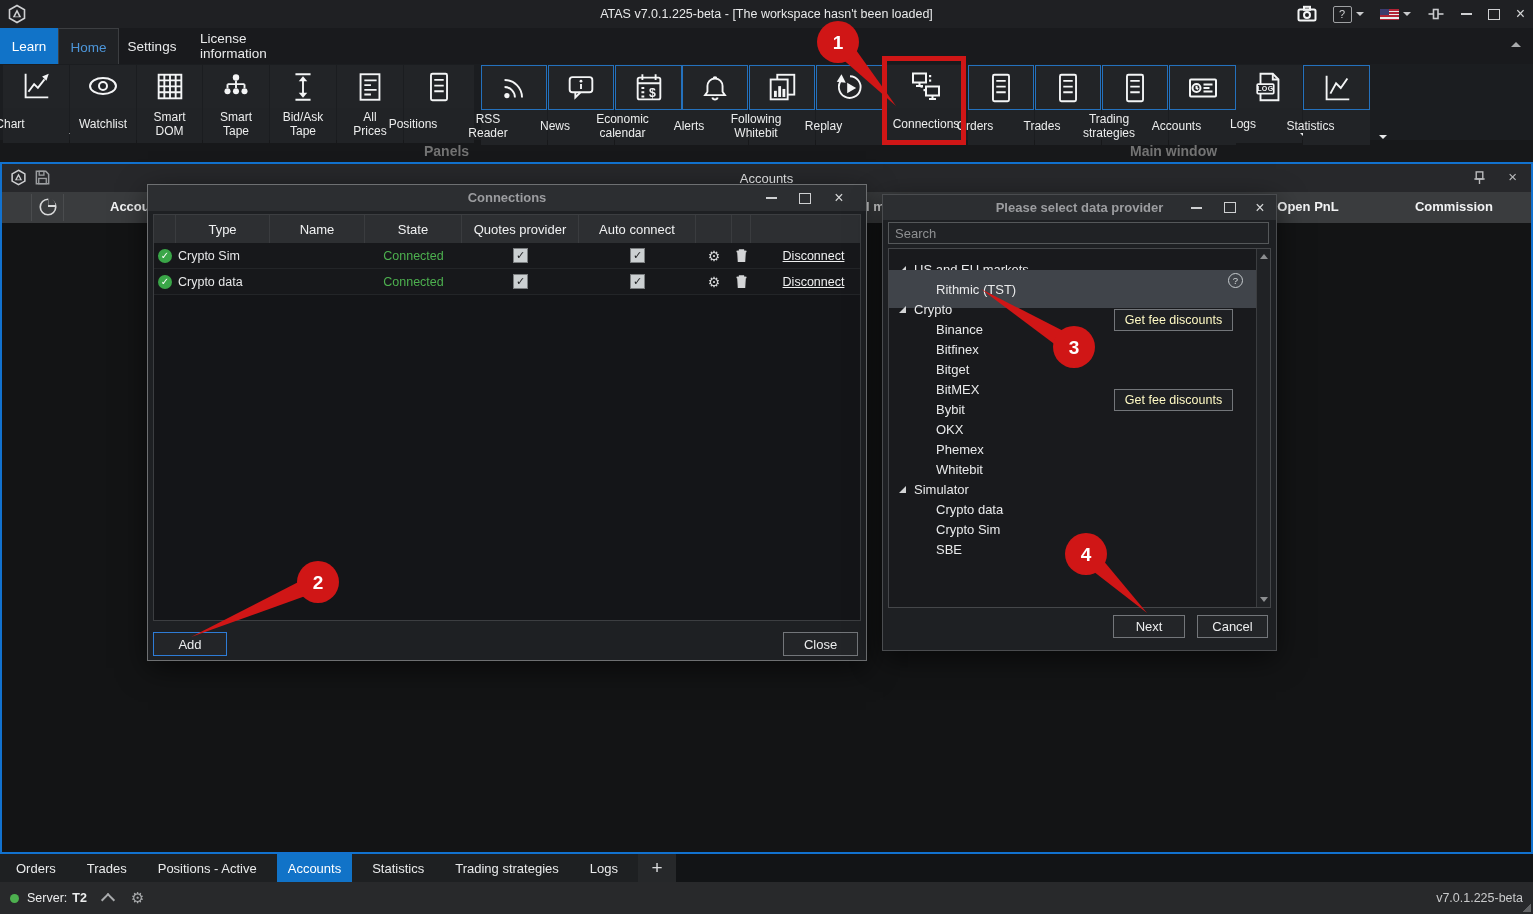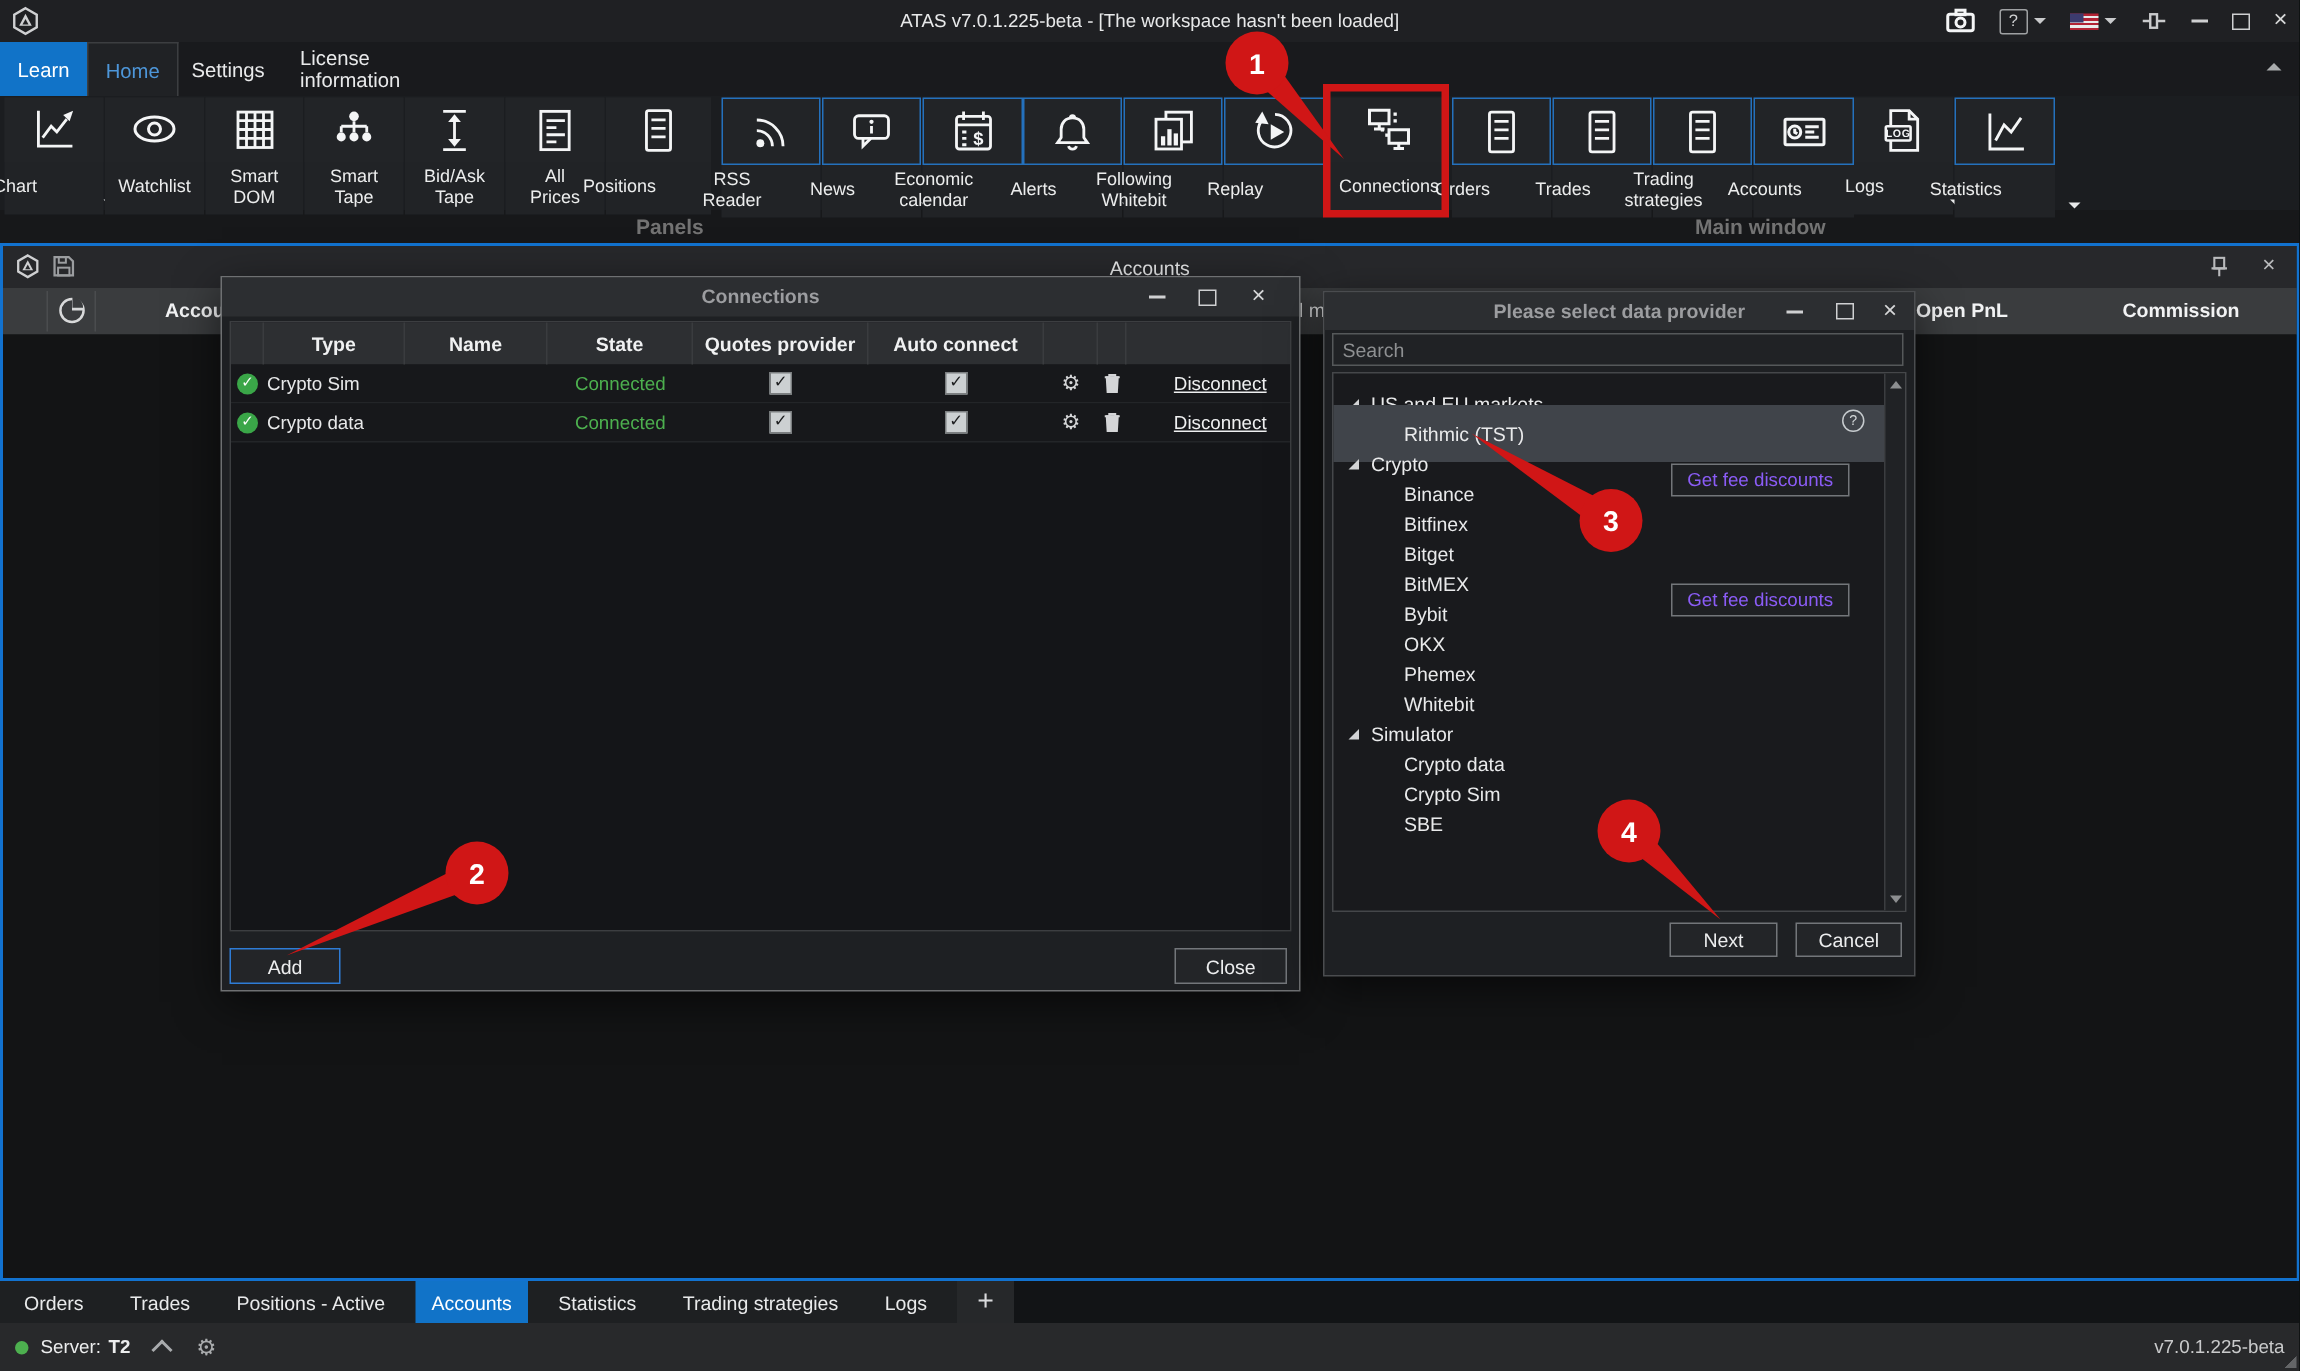--- a/index.html
+++ b/index.html
@@ -57,41 +57,41 @@
   .dtitle{position:absolute;left:0;top:0;right:0;height:26px;background:#2c2e31;}
   .dtitle .txt{position:absolute;left:0;right:0;top:5px;text-align:center;font-size:13px;font-weight:bold;color:#9c9da0;}
   .dctl{position:absolute;top:0;height:26px;display:flex;align-items:center;justify-content:center;width:20px;}
   .dbtn{position:absolute;height:24px;background:#232528;border:1px solid #73767a;color:#ecedee;font-size:13px;
         display:flex;align-items:center;justify-content:center;box-sizing:border-box;}
 
   
   .ctable{position:absolute;left:5px;top:29px;width:708px;height:407px;border:1px solid #3c3e41;background:#141518;box-sizing:border-box;}
   .tgrid{display:grid;grid-template-columns:22px 94px 95px 97px 117px 117px 36px 19px 1fr;}
   .thead{height:28px;background:#2d2f32;}
-  .thead>div{display:flex;align-items:center;justify-content:center;font-size:13px;font-weight:bold;color:#f0f1f2;border-right:1px solid #3a3c3f;}
+  .thead>div{display:flex;align-items:center;justify-content:center;font-size:13px;font-weight:normal;color:#f0f1f2;border-right:1px solid #3a3c3f;}
   .trowc{height:25px;background:#17181b;border-bottom:1px solid #232528;}
   .trowc>div{display:flex;align-items:center;justify-content:center;font-size:12.5px;color:#e7e8e9;}
   .cell-type{justify-content:flex-start !important;padding-left:2px;}
   .g-check{width:14px;height:14px;border-radius:50%;background:#3aa648;color:#fff;font-size:10px;line-height:14px;text-align:center;font-weight:bold;}
   .state{color:#4db04f !important;}
   .checkbox{width:13px;height:13px;background:#ccd0d2;border:1px solid #7b7e80;color:#1c1d1f;font-size:11px;line-height:12px;text-align:center;font-weight:bold;}
   .gear{color:#d4d5d7;font-size:14px;font-family:"DejaVu Sans",sans-serif;}
   .linku{color:#eff0f1;text-decoration:underline;padding-left:16px;}
 
   
   .search{position:absolute;left:5px;top:27px;width:381px;height:22px;background:#202225;border:1px solid #55585a;
           color:#dfe0e1;font-size:13px;padding:0 6px;box-sizing:border-box;font-family:inherit;}
   .search::placeholder{color:#8e9092;}
   .tree{position:absolute;left:5px;top:53px;width:383px;height:360px;border:1px solid #45474a;background:#191a1d;box-sizing:border-box;}
   .trow{position:absolute;left:0;width:368px;height:38px;display:flex;align-items:center;font-size:13px;color:#e9eaeb;}
   .trow.sel{background:#40444a;}
   .expander{width:0;height:0;border-left:7px solid transparent;border-bottom:7px solid #d2d3d5;margin:0 8px 0 10px;}
   .ind{margin-left:47px;}
   .feebtn{position:absolute;left:225px;top:-1px;width:119px;height:22px;background:#1e2023;border:1px solid #73767a;
-          color:#8b5cf6;font-size:12.5px;display:flex;align-items:center;justify-content:center;box-sizing:border-box;}
+          color:#fef9c3;font-size:12.5px;display:flex;align-items:center;justify-content:center;box-sizing:border-box;}
   .helpc{position:absolute;right:14px;top:3px;width:13px;height:13px;border:1px solid #c6cbce;border-radius:50%;
          color:#d4d8da;font-size:9.5px;line-height:13px;text-align:center;}
   .vscroll{position:absolute;right:0;top:0;bottom:0;width:13px;background:#202225;border-left:1px solid #3b3d40;}
   .sarrow-up{position:absolute;left:3px;top:5px;width:0;height:0;border-left:4px solid transparent;border-right:4px solid transparent;border-bottom:5px solid #8c8e90;}
   .sarrow-dn{position:absolute;left:3px;bottom:5px;width:0;height:0;border-left:4px solid transparent;border-right:4px solid transparent;border-top:5px solid #8c8e90;}
 
   
   .btabs{position:absolute;left:0;top:854px;right:0;height:28px;background:#1e2022;display:flex;align-items:stretch;padding-left:5px;}
   .btab{display:flex;align-items:center;padding:0 11px;margin-right:9px;font-size:13px;color:#e9eaeb;}
   .btab.active{background:#1173c8;color:#fff;}
@@ -423,21 +423,21 @@
       <span class="colsep" style="left:29px"></span>
       <span class="colsep" style="left:61px"></span>
       <span class="abs" style="left:36px;top:5px">
         <svg width="20" height="20" viewBox="0 0 22 22">
             <circle cx="11" cy="11" r="8.5" stroke="#d8d9da" stroke-width="1.8" fill="none"></circle>
             <path d="M11 11V2.5A8.5 8.5 0 0 1 19.5 11z" fill="#d8d9da"></path>
             <path d="M11 11V2.5A8.5 8.5 0 0 1 19.5 11z" fill="#3a3c3e" transform="translate(1.2,-1.2) scale(0.92)"></path>
           </svg>
       </span>
       <span class="abs" style="left:108px;top:7px">Accou</span>
-      <span class="abs" style="left:864px;top:7px;font-weight:normal;color:#d8d9da">l m</span>
+      <span class="abs" style="left:864px;top:7px;font-weight:bold;color:#d8d9da">l m</span>
       <span class="abs" style="left:1256px;width:100px;top:7px;text-align:center">Open PnL</span>
       <span class="abs" style="left:1388px;width:128px;top:7px;text-align:center">Commission</span>
     </div>
     <div class="ws-body"></div>
   </div>
 
   <div class="dialog" style="left:148px;top:185px;width:718px;height:475px;z-index:20">
     <div class="dtitle">
       <div class="txt">Connections</div>
       <span class="dctl" style="right:85px">

